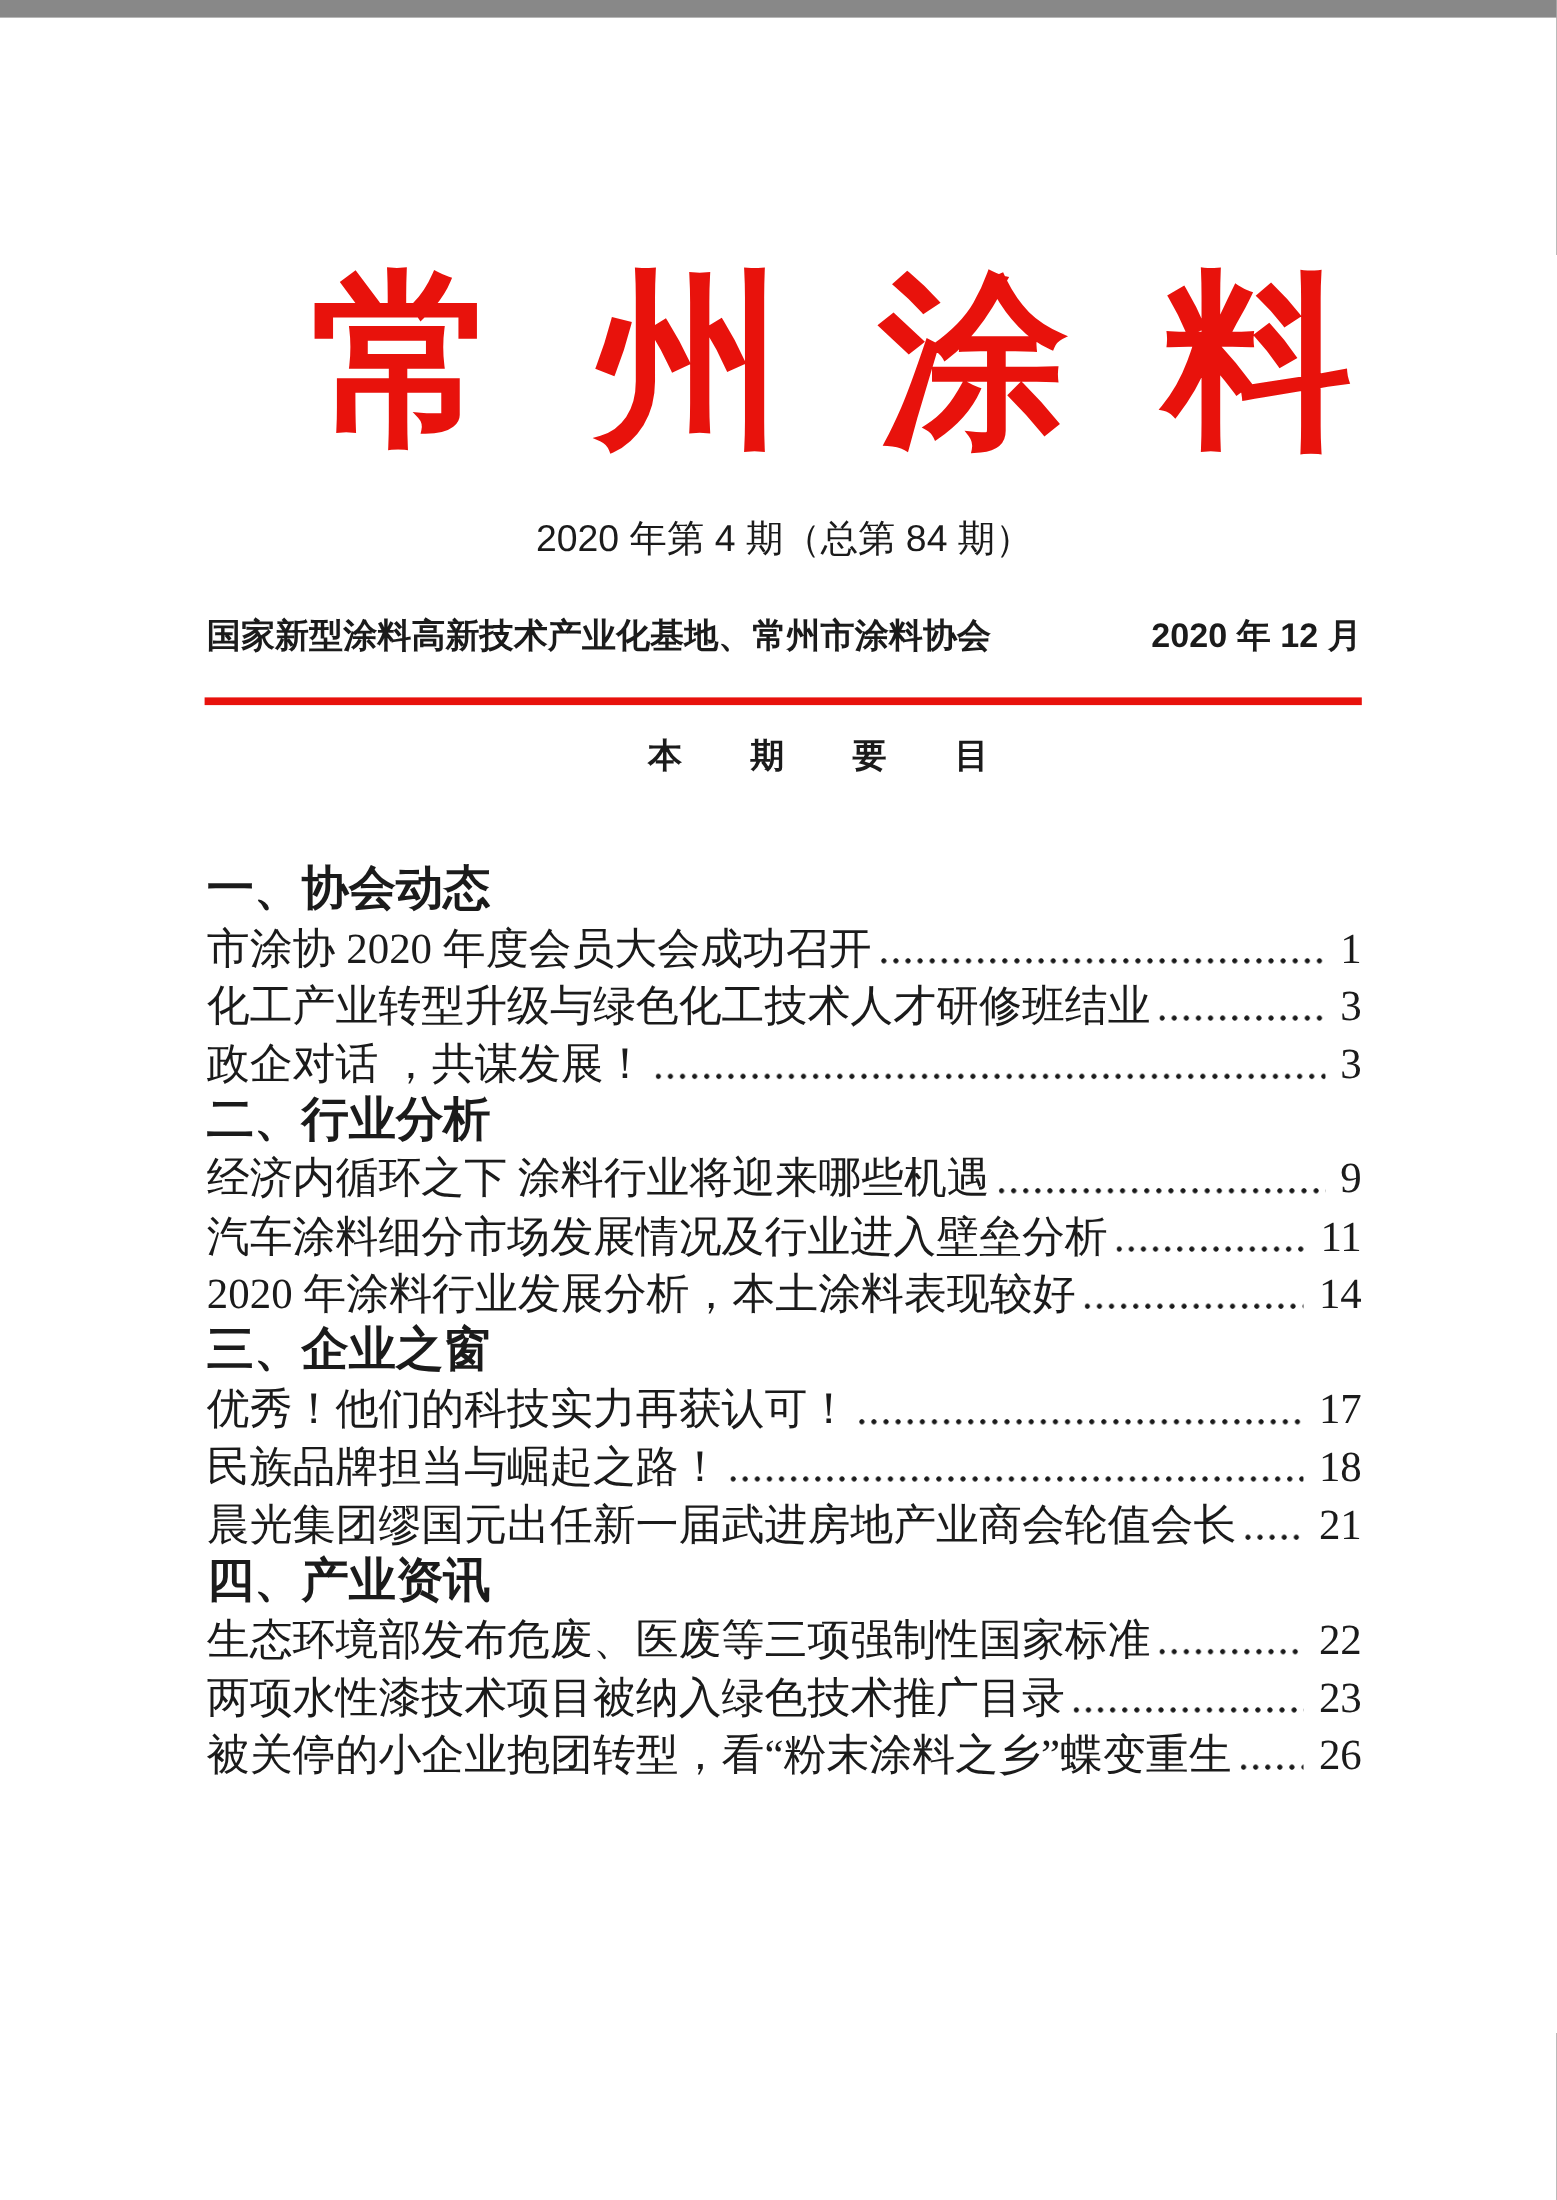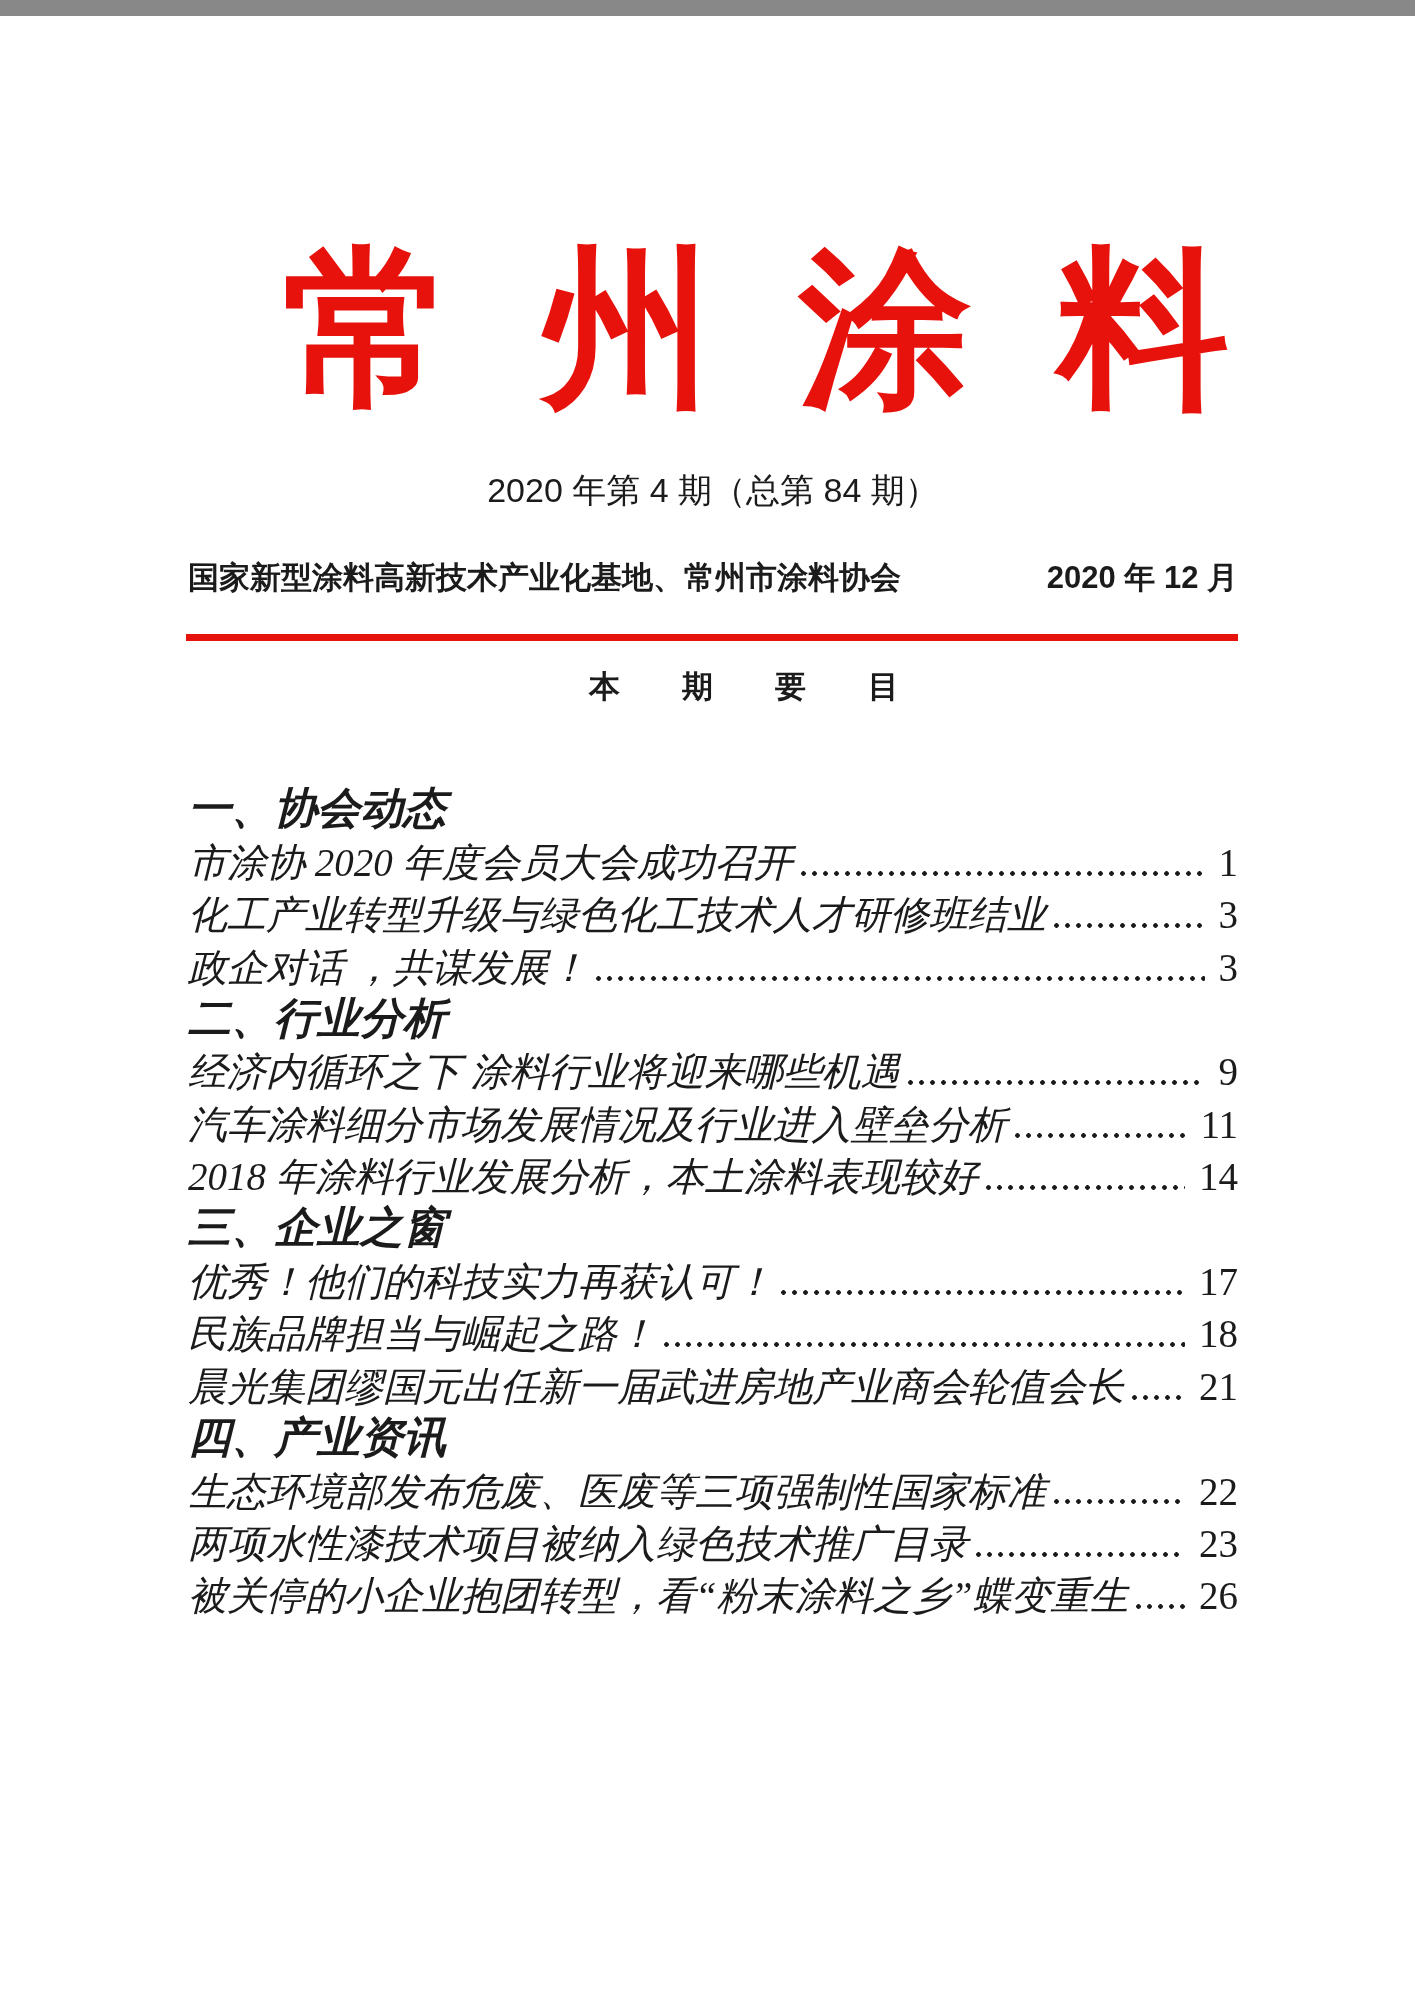--- a/index.html
+++ b/index.html
@@ -87,21 +87,20 @@
     display: flex;
     align-items: flex-end;
     height: 52.4px;
     overflow: hidden;
   }
   .toc-row .toc-text {
     font-size: 39px;
     line-height: 1.05;
     white-space: nowrap;
     flex: 0 0 auto;
-    font-style: italic;
   }
   .toc-row.header .toc-text {
     font-family: "Liberation Sans", "DejaVu Sans", sans-serif;
     font-weight: 700;
     font-size: 43px;
   }
   .leader {
     flex: 1 1 auto;
     height: 5px;
     margin: 0 14px 8px 8px;
@@ -169,21 +168,21 @@
       <span class="pagenum">9</span>
     </div>
 
     <div class="toc-row item">
       <span class="toc-text">汽车涂料细分市场发展情况及行业进入壁垒分析</span>
       <span class="leader"></span>
       <span class="pagenum">11</span>
     </div>
 
     <div class="toc-row item">
-      <span class="toc-text">2018 年涂料行业发展分析，本土涂料表现较好</span>
+      <span class="toc-text">2020 年涂料行业发展分析，本土涂料表现较好</span>
       <span class="leader"></span>
       <span class="pagenum">14</span>
     </div>
 
     <div class="toc-row header">
       <span class="toc-text">三、企业之窗</span>
     </div>
 
     <div class="toc-row item">
       <span class="toc-text">优秀！他们的科技实力再获认可！</span>

